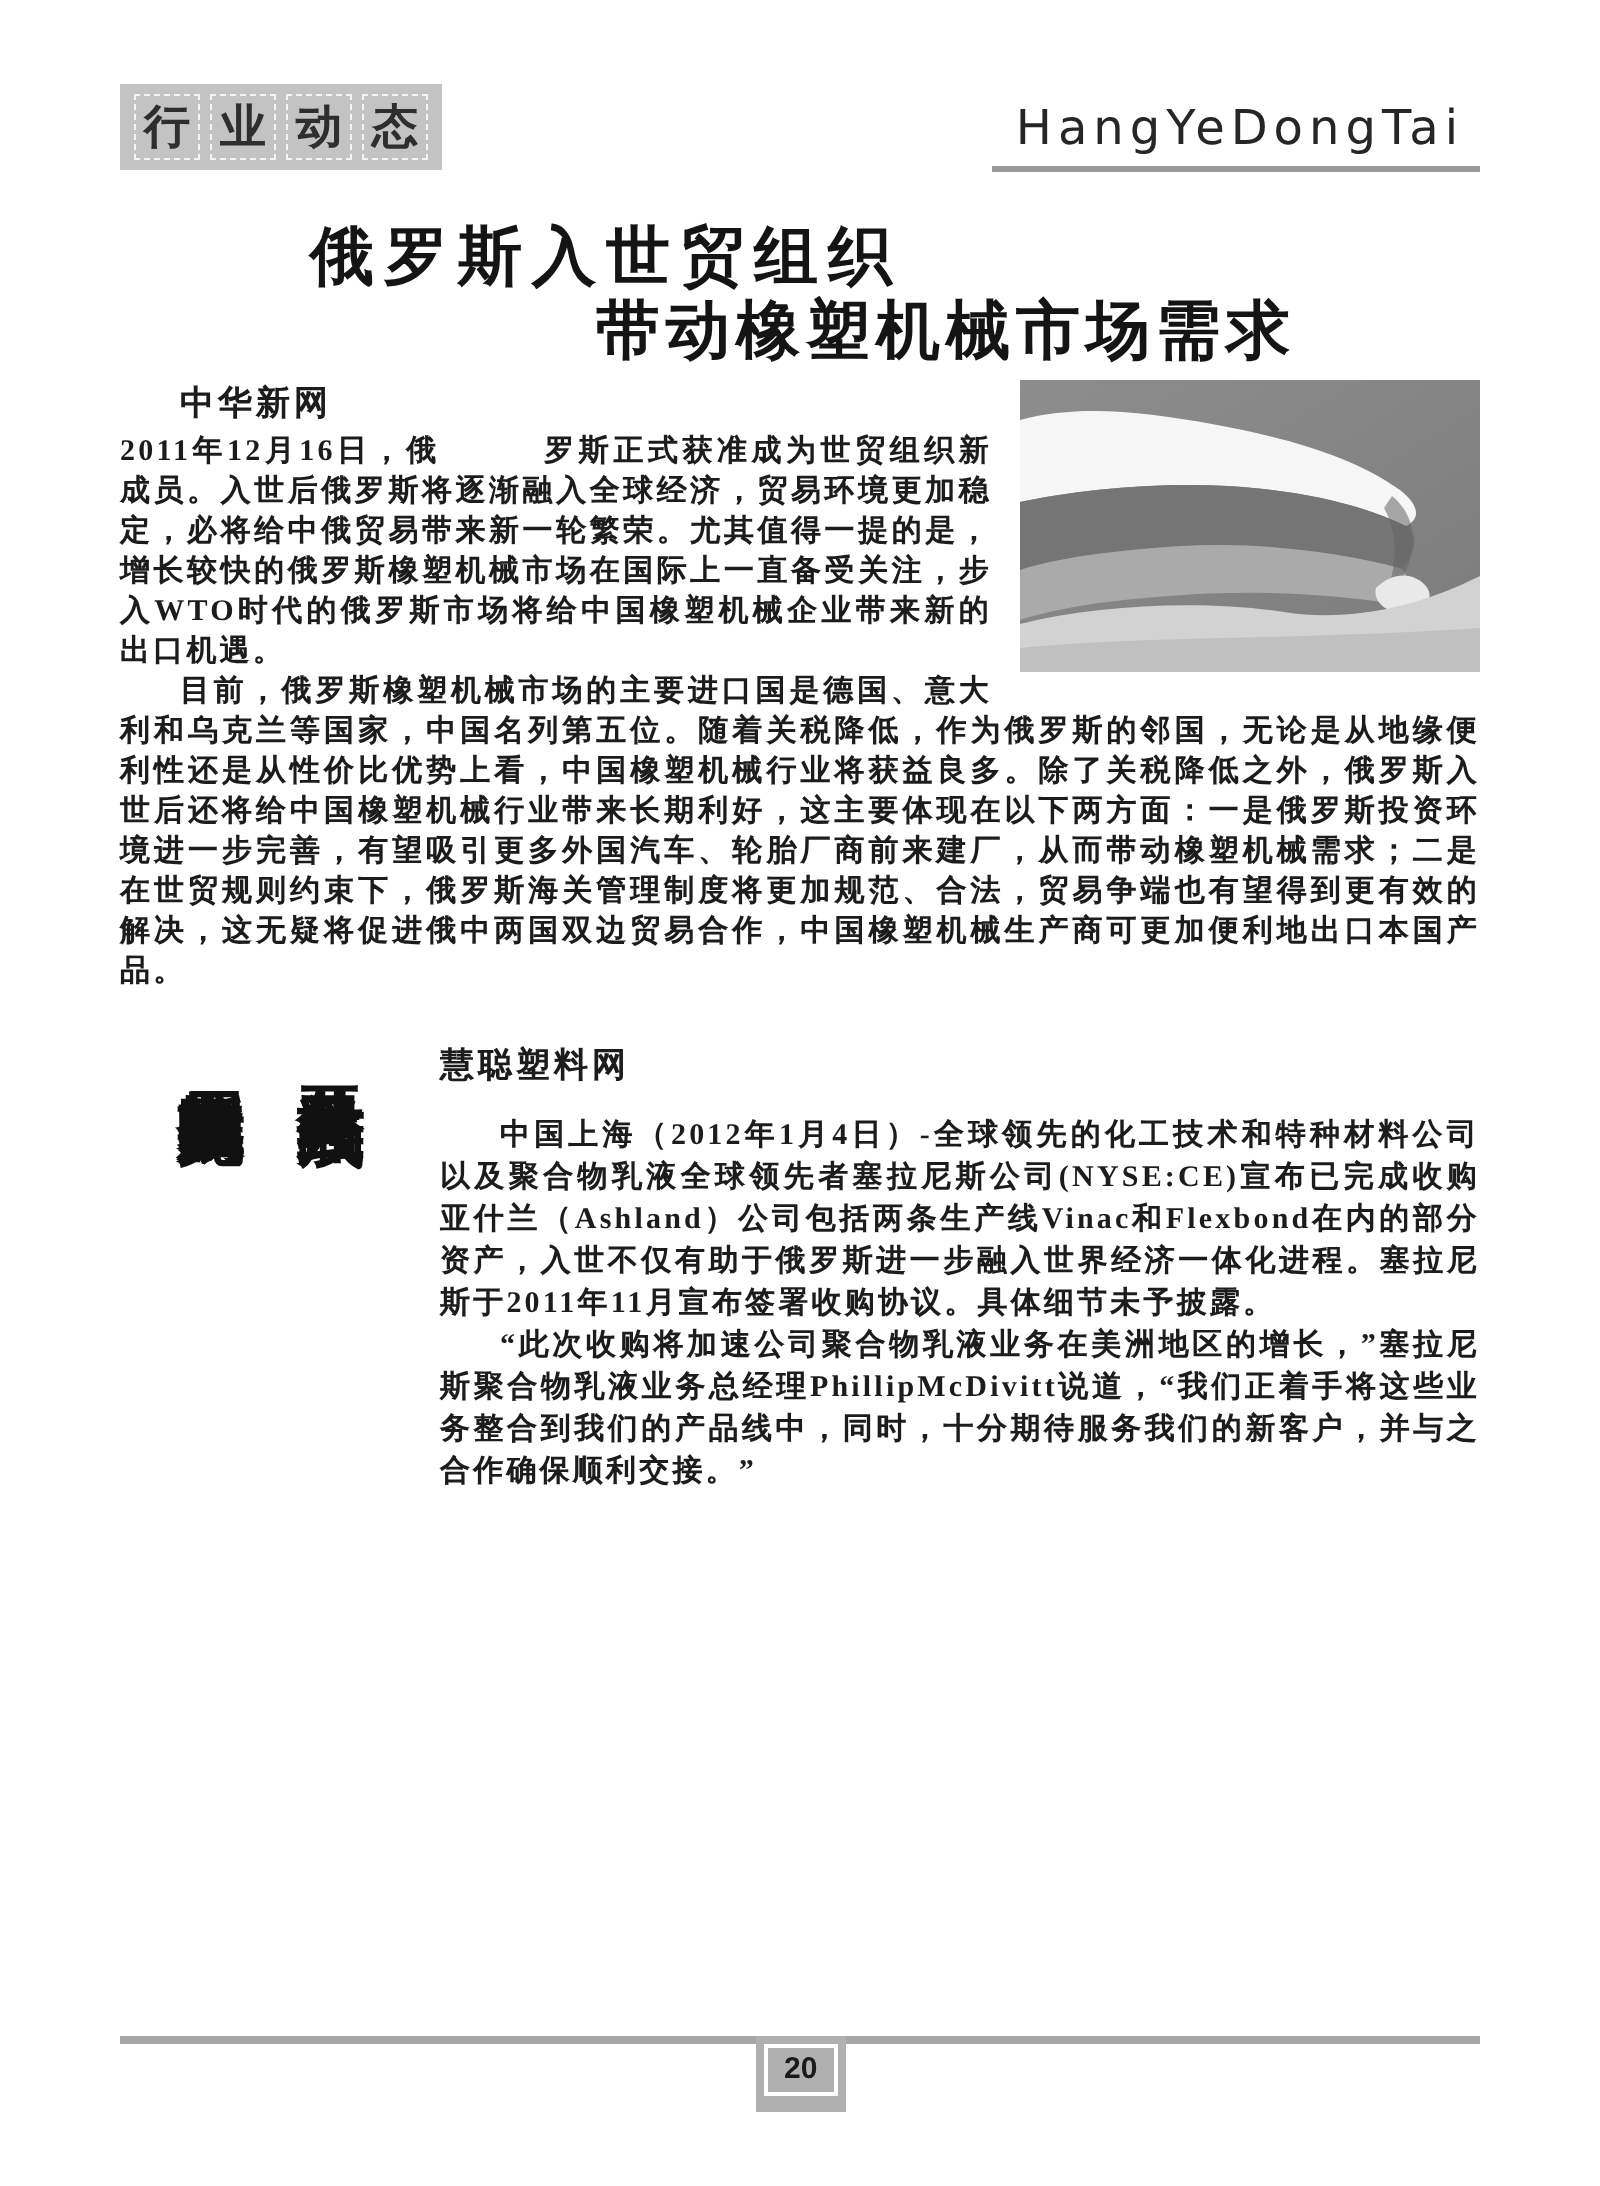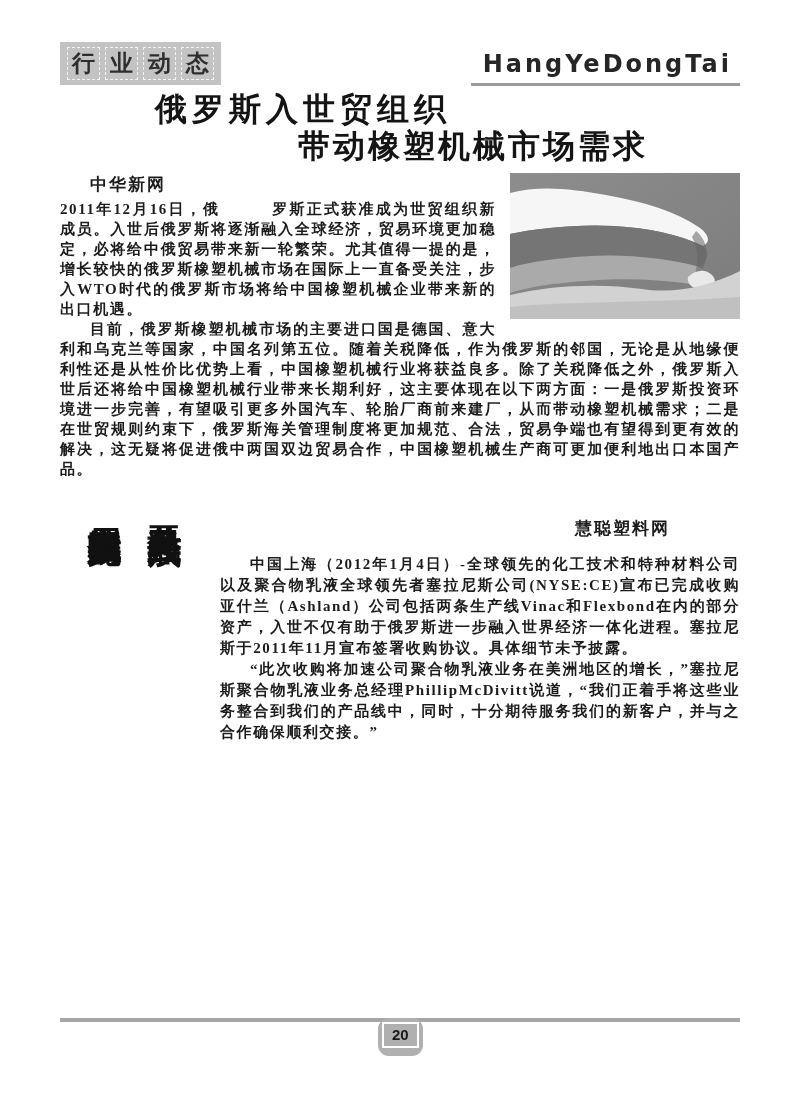--- a/index.html
+++ b/index.html
@@ -24,27 +24,27 @@
   .badge-char{
     width:31px;height:31px;
     border:1px dashed #f4f4f4;
     display:flex;align-items:center;justify-content:center;
     font-family:"Liberation Sans","DejaVu Sans",sans-serif;
     font-weight:bold;font-size:23px;color:#2e2e2e;
   }
   .header-pinyin{
     margin-top:8px;
     font-family:"DejaVu Sans","Liberation Sans",sans-serif;
-    font-weight:bold;font-size:24px;letter-spacing:3px;color:#262626;
+    font-weight:normal;font-size:24px;letter-spacing:3px;color:#262626;
     border-bottom:3px solid #9a9a9a;
     padding:0 8px 5px 12px;
   }
 
   
-  .a1-title{margin-top:7px;font-family:Liberation Mono, monospace;font-weight:bold;color:#141414;}
+  .a1-title{margin-top:24px;font-family:Liberation Serif, serif;font-weight:bold;color:#141414;}
   .a1-title .t1{font-size:32px;letter-spacing:5px;line-height:37px;margin-left:95px;}
   .a1-title .t2{font-size:32px;letter-spacing:3px;line-height:37px;margin-left:238px;}
 
   .a1-source{font-weight:bold;font-size:17px;letter-spacing:2px;margin:6px 0 3px 30px;}
 
   
   .a1-body{
     font-size:15px;line-height:20px;letter-spacing:1.6px;
     text-align:justify;
   }
@@ -62,33 +62,32 @@
   .article2{display:flex;margin-top:20px;}
   .v-title{display:flex;gap:14px;padding-left:22px;flex:0 0 auto;}
   .v-col{
     writing-mode:vertical-lr;
     text-orientation:upright;
     font-family:"Liberation Sans","DejaVu Sans",sans-serif;
     font-weight:bold;font-size:34px;letter-spacing:1px;
     height:280px;color:#111;
   }
   .a2-right{flex:1;margin-left:32px;}
-  .a2-source{text-align:right;font-weight:bold;font-size:17px;letter-spacing:2px;margin:18px 70px 14px 0;}
+  .a2-source{font-weight:bold;font-size:17px;letter-spacing:2px;margin:5px 70px 14px 0;}
   .a2-body{font-size:15px;line-height:21px;letter-spacing:1.6px;text-align:justify;}
 
   
   .footer-rule{
     position:absolute;left:60px;right:60px;top:1018px;
     height:4px;background:#a6a6a6;
   }
   .page-num-outer{
     position:absolute;left:378px;top:1018px;
     background:#b0b0b0;
     padding:4px 4px 8px 4px;
-    border-radius:11px;
   }
   .page-num-mid{background:#ffffff;padding:2px;}
   .page-num-inner{
     background:#b0b0b0;
     font-family:"Liberation Sans","DejaVu Sans",sans-serif;
     font-weight:bold;font-size:15px;color:#1a1a1a;
     padding:1px 8px;line-height:20px;
   }
 </style>
 </head>

